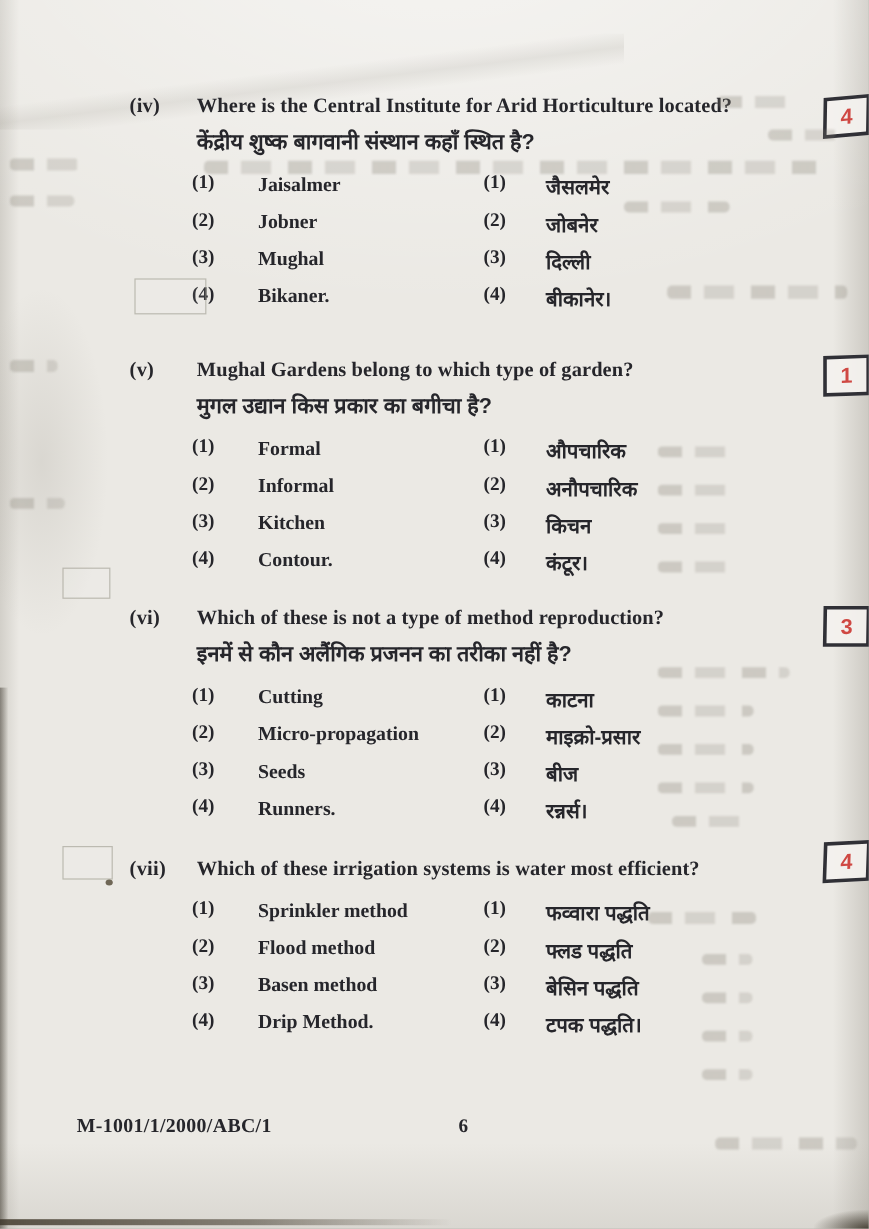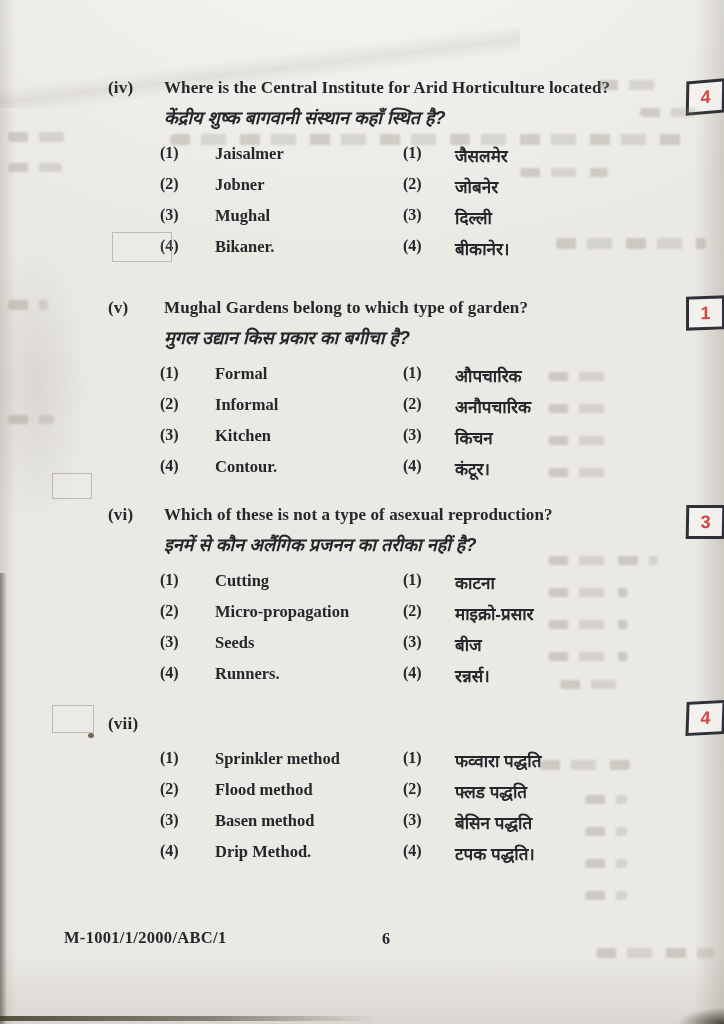--- a/index.html
+++ b/index.html
@@ -40,21 +40,20 @@
   }
 
   
   .question{position:absolute;left:108px;width:612px;color:#26262b;}
   .qline{display:flex;align-items:flex-start;}
   .qnum{flex:0 0 56px;font-size:17px;font-weight:600;letter-spacing:.2px;}
   .qtext-en{font-size:17px;font-weight:600;letter-spacing:.1px;}
   .qtext-hi{
     margin-left:56px;margin-top:7px;font-size:18px;font-weight:700;
     font-family:"Liberation Sans", sans-serif;
-    font-style:italic;
   }
   .options{position:relative;margin-top:15px;}
   .opt-row{position:relative;height:31px;}
   .opt-row span{position:absolute;top:0;white-space:nowrap;}
   .o-num-en{left:52px;font-size:16px;font-weight:600;}
   .o-en{left:107px;font-size:16.5px;font-weight:600;text-align:right;}
   .o-num-hi{left:295px;font-size:16px;font-weight:600;}
   .o-hi{left:347px;font-size:17px;font-weight:700;font-family:"Liberation Sans", sans-serif;text-align:right;}
 
   
@@ -170,21 +169,21 @@
           </div>
         </div>
     <div class="marks-box" style="top: -2px; transform: rotate(-2deg) skewX(-2deg); color: rgb(207, 72, 67); border-color: rgb(48, 48, 54);">
       <span>1</span>
     </div>
   </div>
 
   <div class="question" style="top: 505px;">
     <div class="qline">
       <span class="qnum">(vi)</span>
-      <span class="qtext-en">Which of these is not a type of asexual reproduction?</span>
+      <span class="qtext-en">Which of these is not a type of method reproduction?</span>
     </div>
     <div class="qtext-hi">इनमें से कौन अलैंगिक प्रजनन का तरीका नहीं है?</div>
     <div class="options">
           <div class="opt-row">
             <span class="o-num-en">(1)</span>
             <span class="o-en">Cutting</span>
             <span class="o-num-hi">(1)</span>
             <span class="o-hi">काटना</span>
           </div>
           <div class="opt-row">
@@ -207,20 +206,21 @@
           </div>
         </div>
     <div class="marks-box" style="top: 0px; transform: rotate(0deg) skewX(-1deg); color: rgb(207, 72, 67); border-color: rgb(48, 48, 54);">
       <span>3</span>
     </div>
   </div>
 
   <div class="question" style="top: 714px;">
     <div class="qline">
       <span class="qnum">(vii)</span>
+      <span class="qtext-en">Which of these irrigation systems is water most efficient?</span>
     </div>
     <div class="options">
           <div class="opt-row">
             <span class="o-num-en">(1)</span>
             <span class="o-en">Sprinkler method</span>
             <span class="o-num-hi">(1)</span>
             <span class="o-hi">फव्वारा पद्धति</span>
           </div>
           <div class="opt-row">
             <span class="o-num-en">(2)</span>

